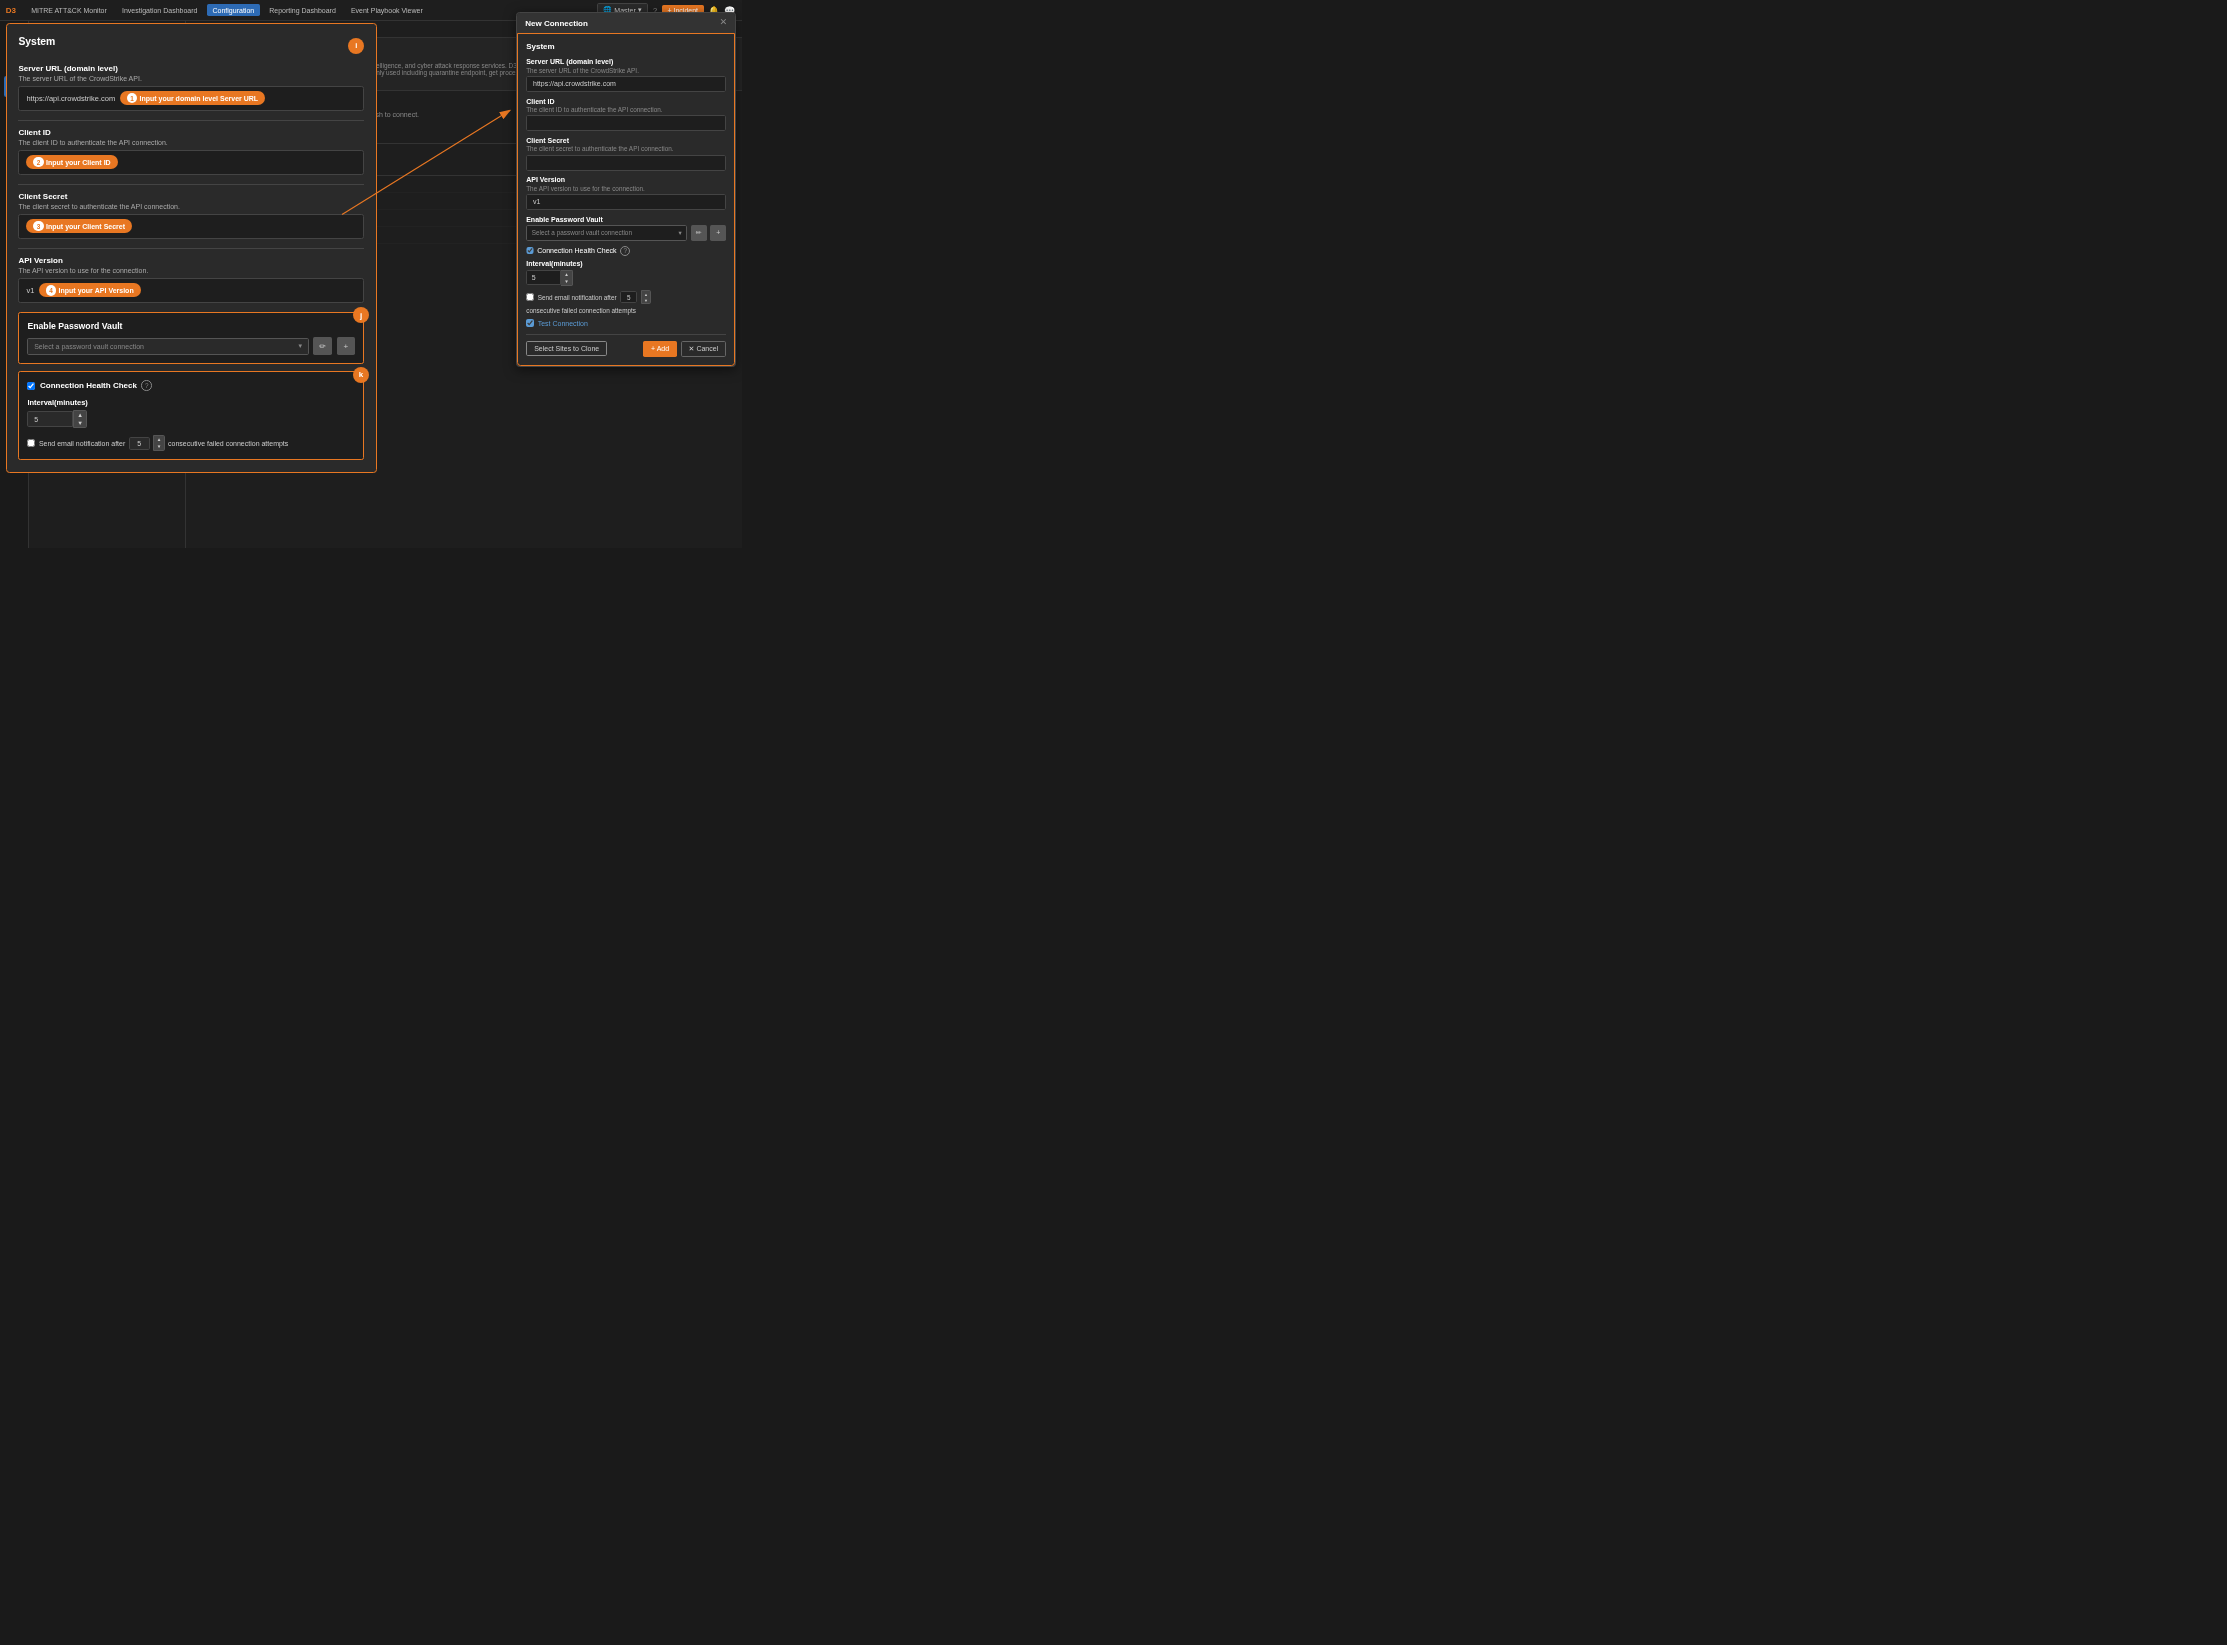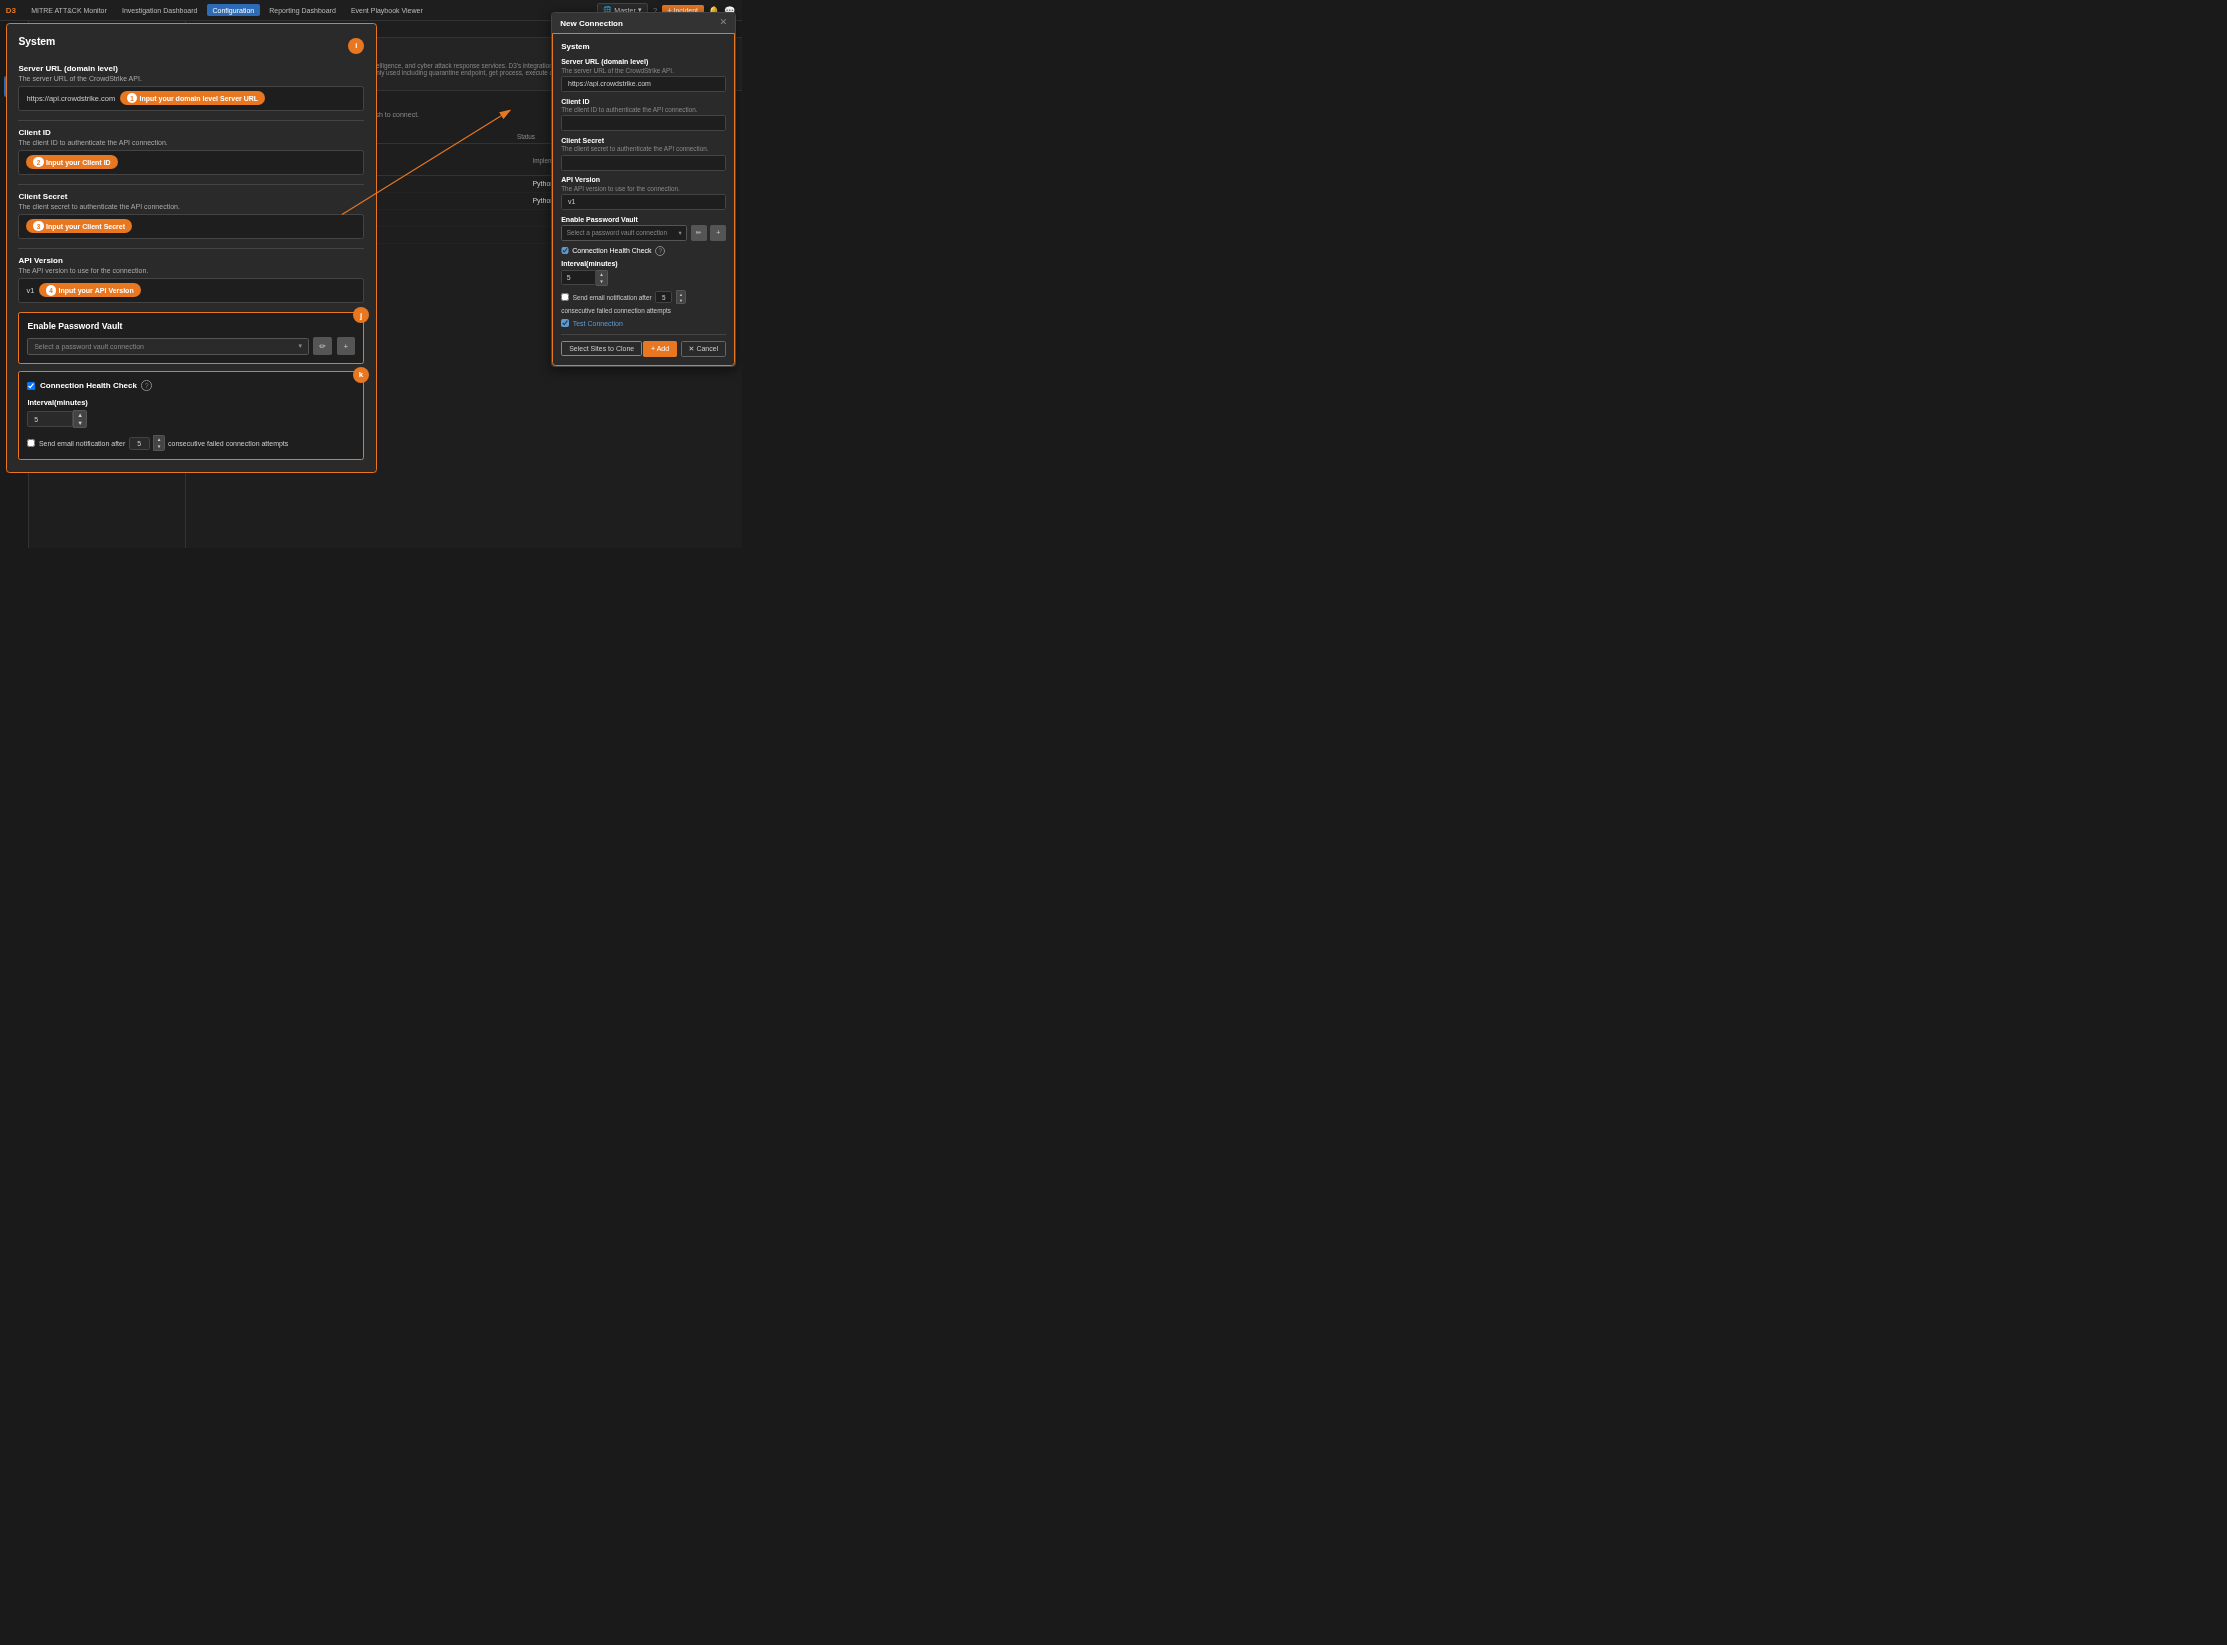--- a/index.html
+++ b/index.html
@@ -523,21 +523,21 @@
       cursor: pointer;
       font-size: 4.6px;
       color: #ccc;
     }
 
     
     .new-conn-panel {
       position: absolute;
       top: 11.6px;
       right: 5.8px;
-      width: 185px;
+      width: 220px;
       background: #2a2a2a;
       border: 0.6px solid #444;
       border-radius: 3.5px;
       z-index: 65;
       box-shadow: 0 2.3px 11.6px rgba(0,0,0,0.5);
     }
     .new-conn-header {
       background: #333;
       padding: 5.8px 8px;
       border-radius: 3.5px 3.5px 0 0;

